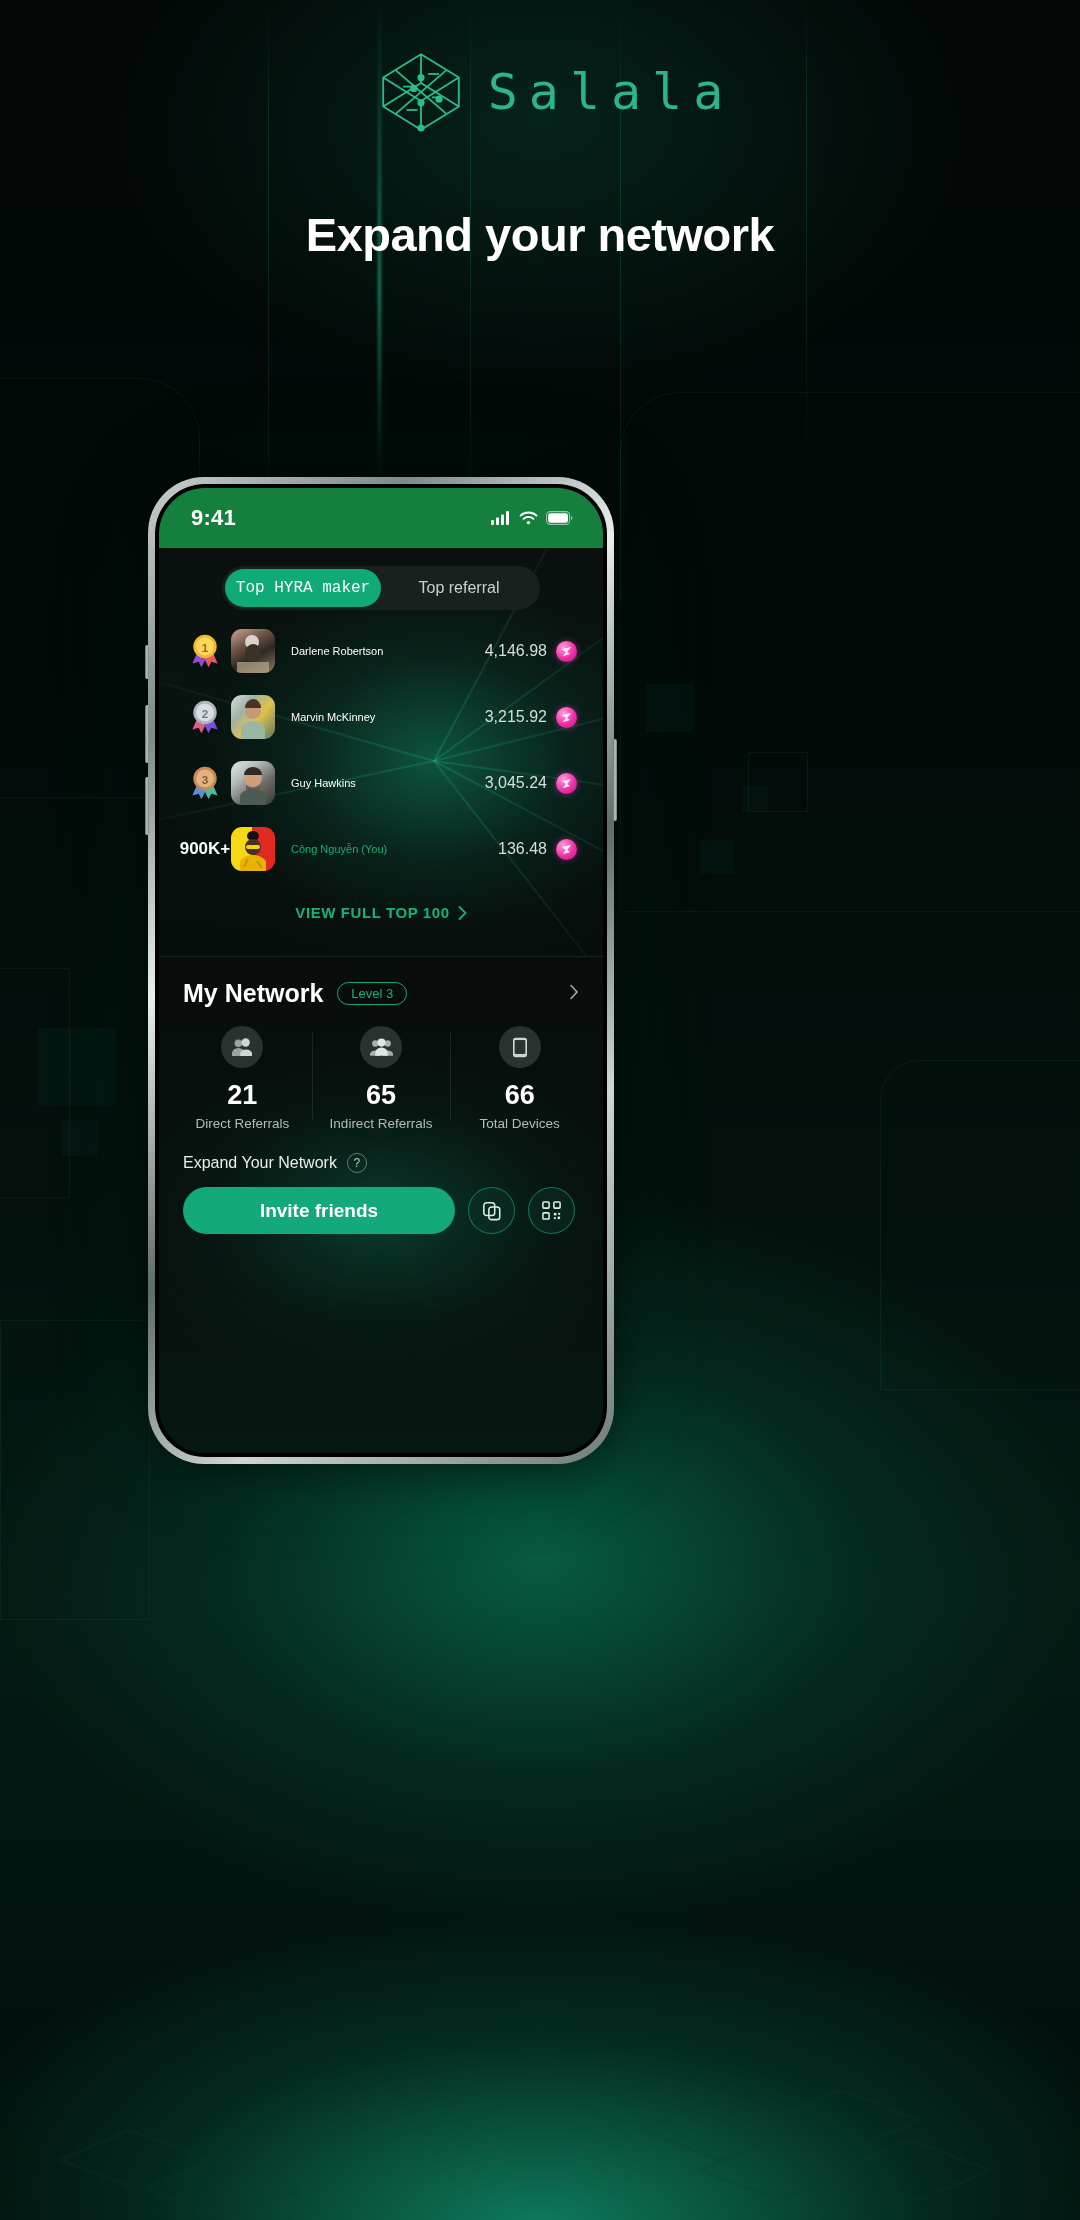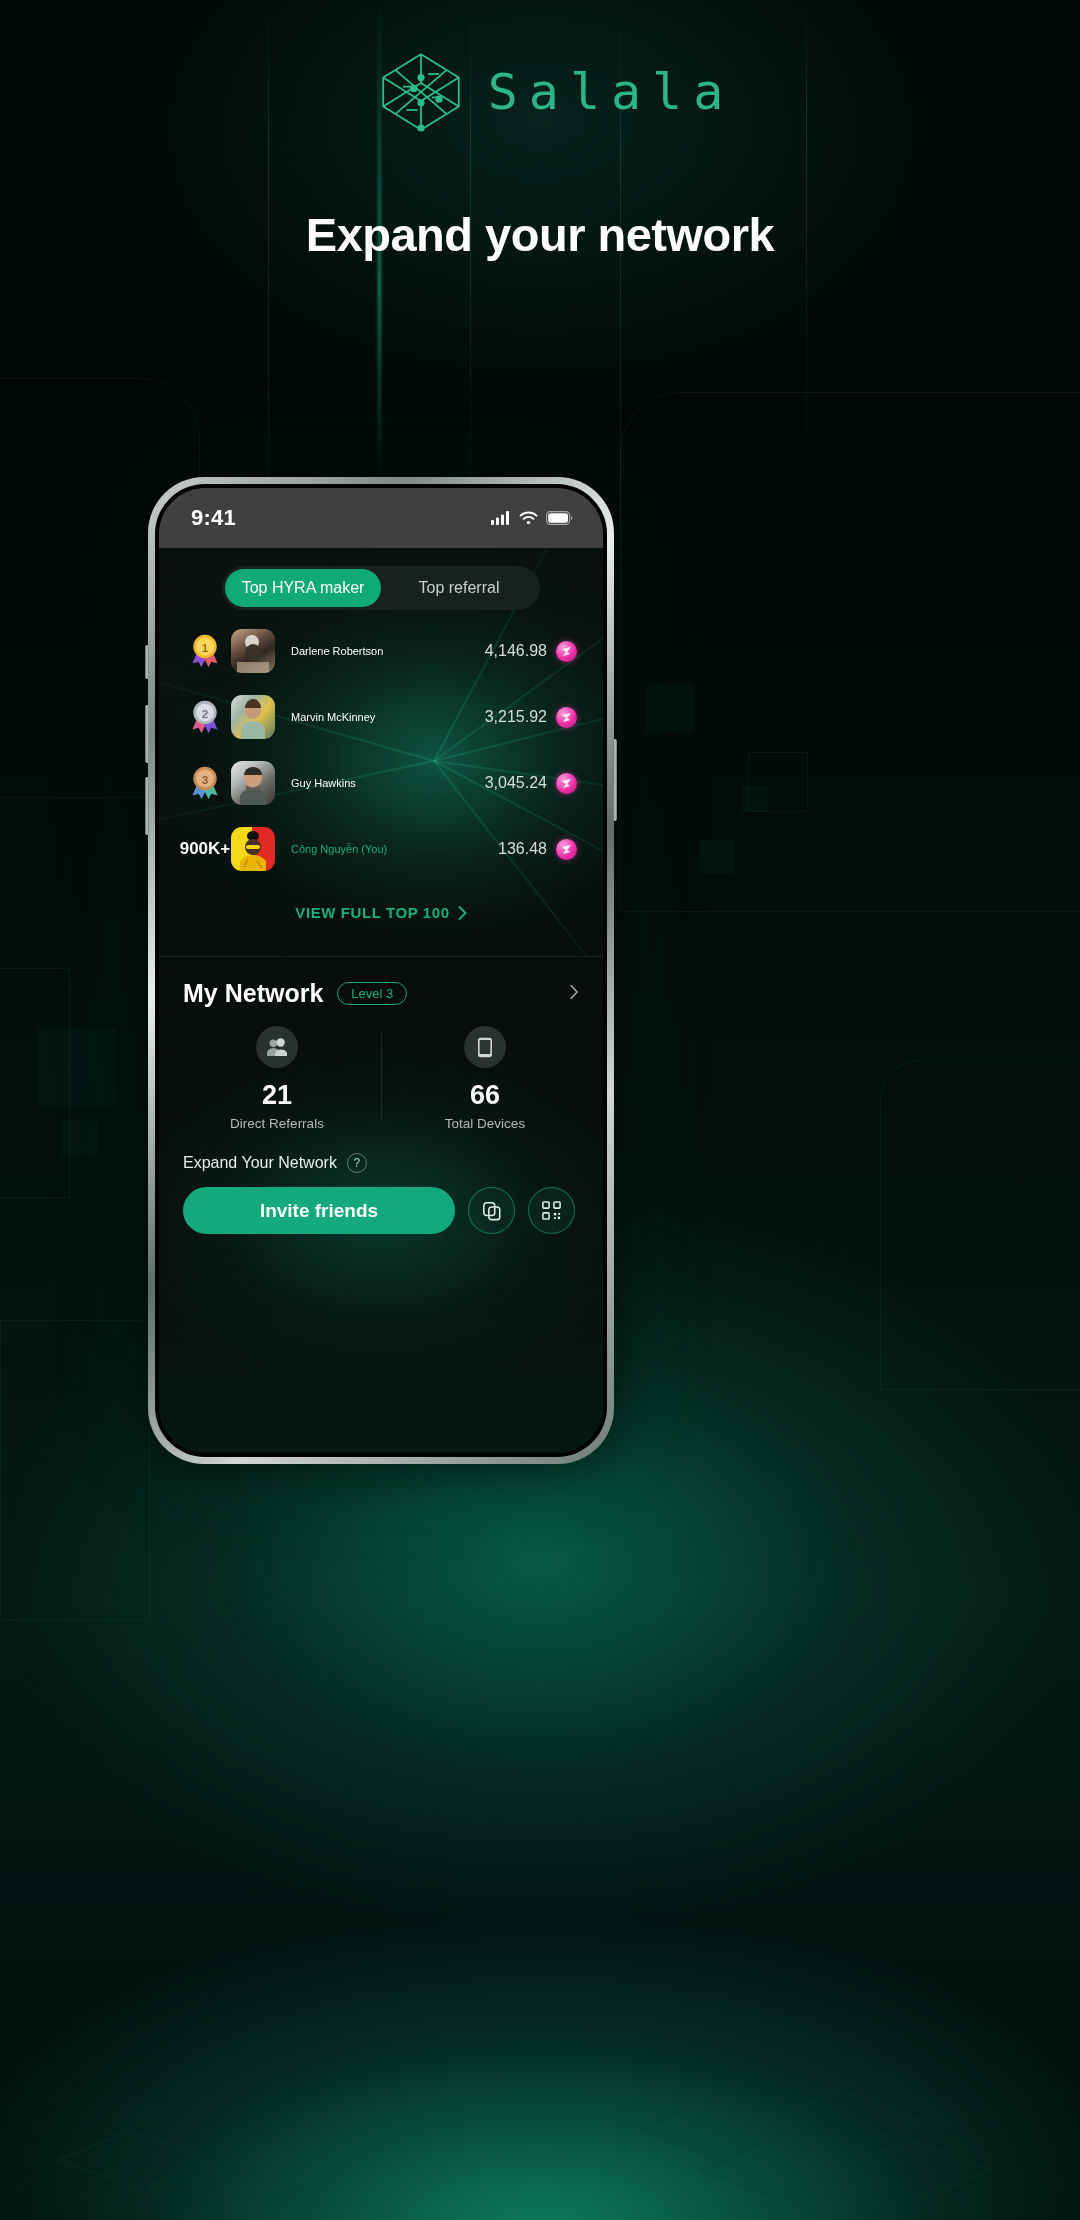--- a/index.html
+++ b/index.html
@@ -65,21 +65,21 @@
   #screen {
     position: relative; width: 100%; height: 100%;
     border-radius: 46px; overflow: hidden;
     background: #0b100e;
   }
   
   .btn-side { position: absolute; background: linear-gradient(90deg,#5f6b67,#c3cac7,#6c7874); border-radius: 3px; }
 
   
   #statusbar {
-    position: relative; height: 60px; background: #404040;
+    position: relative; height: 60px; background: #15803d;
     display: flex; align-items: center; justify-content: space-between;
     padding: 0 30px 0 32px;
   }
   #clock { color: #fff; font-size: 22px; font-weight: bold; letter-spacing: 0.2px; }
   #status-icons { display: flex; align-items: center; gap: 8px; }
 
   
   #leaderboard {
     position: relative; height: 408px;
     background:
@@ -94,21 +94,21 @@
   }
 
   #tabs {
     position: relative; margin: 18px auto 0; width: 318px; height: 44px;
     background: #18211e; border-radius: 22px; display: flex; padding: 3px;
   }
   .tab {
     flex: 1; display: flex; align-items: center; justify-content: center;
     font-size: 16px; border-radius: 20px; color: #c9d2cf; cursor: pointer;
   }
-  .tab.active { background: #0faa76; color: #fff; }
+  .tab.active { background: #0faa76; color: #fff; font-family: Liberation Mono, monospace; }
 
   .lb-row {
     position: relative; display: flex; align-items: center;
     height: 66px; padding: 0 26px 0 20px;
   }
   .rank { width: 52px; display: flex; align-items: center; justify-content: center; }
   .medal { width: 36px; height: 36px; }
   .rank-text { color: #fff; font-size: 17px; font-weight: bold; }
   .avatar {
     width: 44px; height: 44px; border-radius: 11px; margin-right: 16px;
@@ -425,20 +425,34 @@
                     <circle cx="16" cy="6" r="4.6" fill="#cfd6d4"></circle>
                     <path d="M1 21 v-3 a7 6 0 0 1 14 0 v3z" fill="#9aa3a1"></path>
                     <path d="M10 21 v-3.5 a7 6 0 0 1 13 0 V21z" fill="#cfd6d4"></path>
                   </svg>
               </div>
               <div class="stat-val">21</div>
               <div class="stat-lab">Direct Referrals</div>
             </div>
             <div class="stat">
               <div class="stat-ic">
+                <svg width="23" height="20" viewBox="0 0 26 22">
+                    <circle cx="6" cy="7" r="3.6" fill="#a9b1af"></circle>
+                    <circle cx="20" cy="7" r="3.6" fill="#a9b1af"></circle>
+                    <circle cx="13" cy="6" r="4.6" fill="#e0e6e4"></circle>
+                    <path d="M0 21 v-3 a6 5 0 0 1 11 0 v3z" fill="#a9b1af"></path>
+                    <path d="M15 21 v-3 a6 5 0 0 1 11 0 v3z" fill="#a9b1af"></path>
+                    <path d="M6 21 v-3.5 a7 6 0 0 1 14 0 V21z" fill="#e0e6e4"></path>
+                  </svg>
+              </div>
+              <div class="stat-val">65</div>
+              <div class="stat-lab">Indirect Referrals</div>
+            </div>
+            <div class="stat">
+              <div class="stat-ic">
                 <svg width="16" height="21" viewBox="0 0 16 21">
                     <rect x="1" y="0.8" width="14" height="19.4" rx="2.6" fill="#cfd6d4"></rect>
                     <rect x="2.6" y="3" width="10.8" height="14" rx="1" fill="#2c3431"></rect>
                   </svg>
               </div>
               <div class="stat-val">66</div>
               <div class="stat-lab">Total Devices</div>
             </div>
           </div>
 

